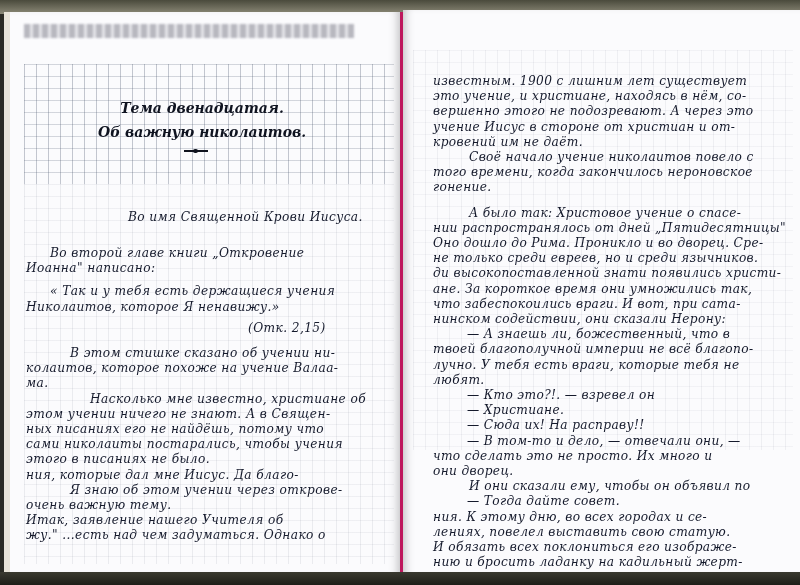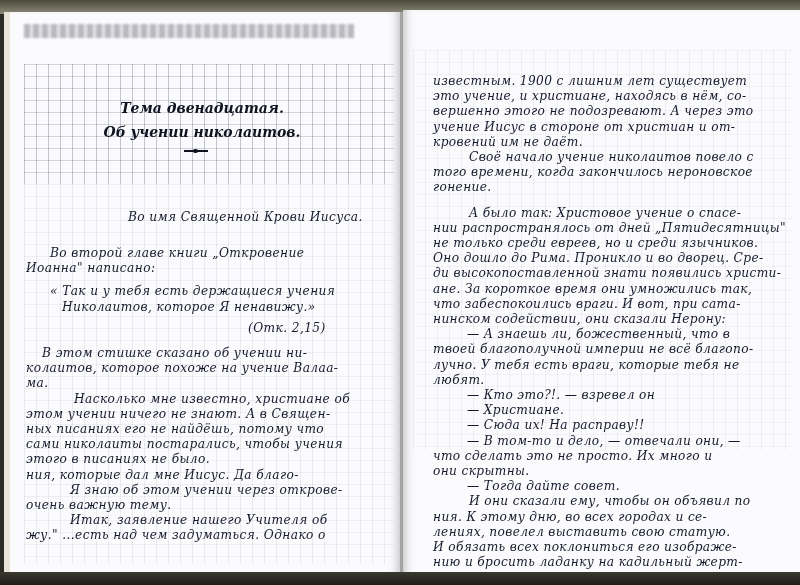--- a/index.html
+++ b/index.html
@@ -16,21 +16,21 @@
     .bottom-strip {
       position: absolute; left: 0; top: 572px; width: 800px; height: 13px;
       background: linear-gradient(#3a3a30, #1e1e18);
     }
     .page {
       position: absolute; background: #fbfbfd; color: #151a2c;
       overflow: hidden;
     }
     .page-left {
       left: 4px; top: 12px; width: 396px; height: 562px;
-      border-right: 3px solid #a3a3a3;
+      border-right: 3px solid #be185d;
       box-shadow: inset -8px 0 10px -6px rgba(0,0,0,0.25);
     }
     .page-right {
       left: 403px; top: 10px; width: 397px; height: 565px;
       box-shadow: inset 8px 0 10px -6px rgba(0,0,0,0.25);
     }
     .page-edge {
       position: absolute; left: 0; top: 0; width: 6px; height: 100%;
       background: #e8e4d8;
     }
@@ -85,80 +85,80 @@
 
 <div class="top-strip"></div>
 
 <div class="page page-left">
   <div class="page-edge"></div>
   <div class="bleed"></div>
   <div class="grid"></div>
   <div class="grid-faint"></div>
 
   <div class="title" style="top:88px;">Тема двенадцатая.</div>
-  <div class="title" style="top:112px;">Об учении николаитов.</div>
+  <div class="title" style="top:112px;">Об важную николаитов.</div>
   <div class="divider"></div>
 
   <div class="hand" style="left:124px; top:198px;">Во имя Священной Крови Иисуса.</div>
 
   <div class="hand" style="left:22px; top:234px;">
     <span class="line" style="padding-left:24px;">Во второй главе книги „Откровение</span>
     <span class="line">Иоанна" написано:</span>
     <span class="line" style="margin-top:8px; padding-left:24px;">« Так и у тебя есть держащиеся учения</span>
-    <span class="line" style="padding-left:36px;">Николаитов, которое Я ненавижу.»</span>
+    <span class="line" style="">Николаитов, которое Я ненавижу.»</span>
     <span class="line" style="margin-top:6px; padding-left:222px;">(Отк. 2,15)</span>
-    <span class="line" style="margin-top:10px; padding-left:16px;">В этом стишке сказано об учении ни-</span>
+    <span class="line" style="margin-top:10px; padding-left:44px;">В этом стишке сказано об учении ни-</span>
     <span class="line">колаитов, которое похоже на учение Валаа-</span>
     <span class="line">ма.</span>
-    <span class="line" style="padding-left:48px;">Насколько мне известно, христиане об</span>
+    <span class="line" style="padding-left:64px;">Насколько мне известно, христиане об</span>
     <span class="line">этом учении ничего не знают. А в Священ-</span>
     <span class="line">ных писаниях его не найдёшь, потому что</span>
     <span class="line">сами николаиты постарались, чтобы учения</span>
     <span class="line">этого в писаниях не было.</span>
     <span class="line">ния, которые дал мне Иисус. Да благо-</span>
     <span class="line" style="padding-left:44px;">Я знаю об этом учении через открове-</span>
     <span class="line">очень важную тему.</span>
-    <span class="line" style="padding-left:44px;">Итак, заявление нашего Учителя об</span>
+    <span class="line" style="">Итак, заявление нашего Учителя об</span>
     <span class="line">жу." ...есть над чем задуматься. Однако о</span>
 
   </div>
 </div>
 
 <div class="page page-right">
   <div class="grid-right"></div>
 
   <div class="hand" style="left:30px; top:64px; letter-spacing:0.35px;">
     <span class="line">известным. 1900 с лишним лет существует</span>
     <span class="line">это учение, и христиане, находясь в нём, со-</span>
     <span class="line">вершенно этого не подозревают. А через это</span>
     <span class="line">учение Иисус в стороне от христиан и от-</span>
     <span class="line">кровений им не даёт.</span>
     <span class="line" style="padding-left:36px;">Своё начало учение николаитов повело с</span>
     <span class="line">того времени, когда закончилось нероновское</span>
     <span class="line">гонение.</span>
     <span class="line" style="margin-top:10px; padding-left:36px;">А было так: Христовое учение о спасе-</span>
     <span class="line">нии распространялось от дней „Пятидесятницы"</span>
+    <span class="line">Оно дошло до Рима. Проникло и во дворец. Сре-</span>
     <span class="line">не только среди евреев, но и среди язычников.</span>
-    <span class="line">Оно дошло до Рима. Проникло и во дворец. Сре-</span>
     <span class="line">ди высокопоставленной знати появились христи-</span>
     <span class="line">ане. За короткое время они умножились так,</span>
     <span class="line">что забеспокоились враги. И вот, при сата-</span>
     <span class="line">нинском содействии, они сказали Нерону:</span>
     <span class="line" style="padding-left:34px;">— А знаешь ли, божественный, что в</span>
     <span class="line">твоей благополучной империи не всё благопо-</span>
     <span class="line">лучно. У тебя есть враги, которые тебя не</span>
     <span class="line">любят.</span>
     <span class="line" style="padding-left:34px;">— Кто это?!. — взревел он</span>
     <span class="line" style="padding-left:34px;">— Христиане.</span>
     <span class="line" style="padding-left:34px;">— Сюда их! На расправу!!</span>
     <span class="line" style="padding-left:34px;">— В том-то и дело, — отвечали они, —</span>
     <span class="line">что сделать это не просто. Их много и</span>
-    <span class="line">они скрытны.</span>
+    <span class="line">они дворец.</span>
+    <span class="line" style="padding-left:36px;">И они сказали ему, чтобы он объявил по</span>
     <span class="line" style="padding-left:34px;">— Тогда дайте совет.</span>
-    <span class="line" style="padding-left:36px;">И они сказали ему, чтобы он объявил по</span>
     <span class="line">ния. К этому дню, во всех городах и се-</span>
     <span class="line">лениях, повелел выставить свою статую.</span>
     <span class="line">И обязать всех поклониться его изображе-</span>
     <span class="line">нию и бросить ладанку на кадильный жерт-</span>
 
   </div>
 </div>
 
 <div class="bottom-strip"></div>
 

